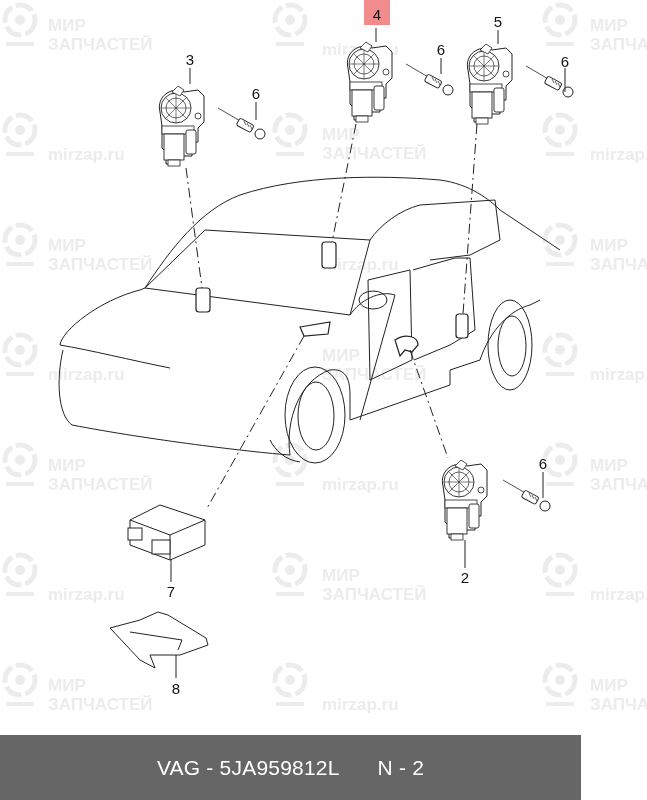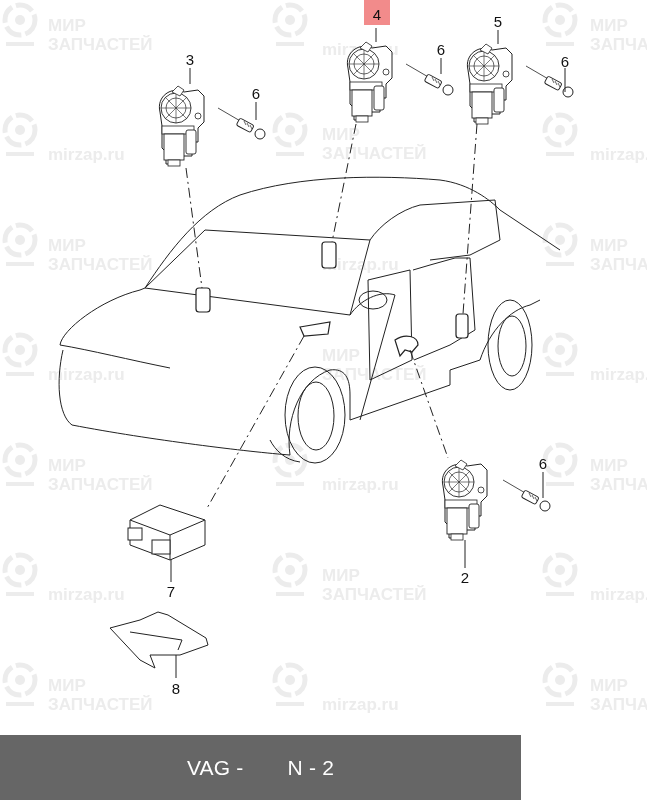--- a/index.html
+++ b/index.html
@@ -2,21 +2,21 @@
 <html><head>
 <meta charset="utf-8">
 <style>
   html, body { margin: 0; padding: 0; }
   body { width: 647px; height: 800px; background: #ffffff; position: relative; overflow: hidden; font-family: "Liberation Sans", sans-serif; }
   .canvas { position: absolute; left: 0; top: 0; width: 647px; height: 735px; }
   .wm { position: absolute; color: #ececec; font-weight: bold; font-size: 17px; line-height: 19px; pointer-events: none; }
   .wm-logo { position: absolute; width: 40px; height: 46px; pointer-events: none; }
   .callout { position: absolute; font-size: 15px; color: #111; line-height: 16px; text-align: center; width: 20px; }
   .callout.hl { background: #f28b8b; width: 26px; height: 25px; line-height: 30px; }
-  .footer { position: absolute; left: 0; top: 735px; width: 521px; height: 65px; background: #666666; color: #ffffff; display: flex; align-items: center; justify-content: center; font-size: 21px; letter-spacing: 0.2px; }
+  .footer { position: absolute; left: 0; top: 735px; width: 581px; height: 65px; background: #666666; color: #ffffff; display: flex; align-items: center; justify-content: center; font-size: 21px; letter-spacing: 0.2px; }
   .footer .gap { display: inline-block; width: 38px; }
   svg.draw { position: absolute; left: 0; top: 0; }
 </style>
 </head>
 <body>
 
 <div class="canvas">
 
   <div>
     <svg class="wm-logo" style="left:0;top:2px" viewBox="0 0 40 46">
@@ -278,16 +278,16 @@
   <div class="callout" style="left:246px;top:86px">6</div>
   <div class="callout" style="left:431px;top:42px">6</div>
   <div class="callout" style="left:555px;top:54px">6</div>
   <div class="callout" style="left:533px;top:456px">6</div>
   <div class="callout" style="left:455px;top:570px">2</div>
   <div class="callout" style="left:161px;top:584px">7</div>
   <div class="callout" style="left:166px;top:681px">8</div>
 </div>
 
 <div class="footer">
-  <span>VAG</span>&nbsp;<span>-</span>&nbsp;
+  <span>VAG</span>&nbsp;<span>-</span>&nbsp;<span>5JA959812L</span>
   <span class="gap"></span>
   <span>N - 2</span>
 </div>
 
 </body></html>

